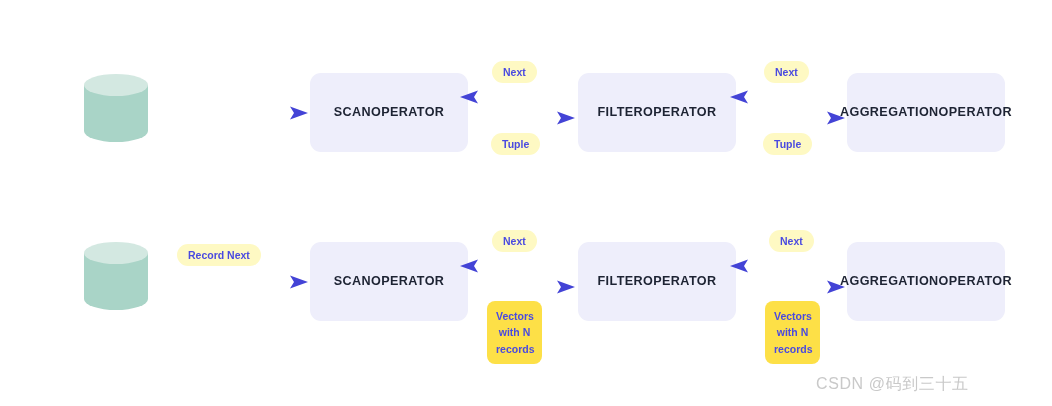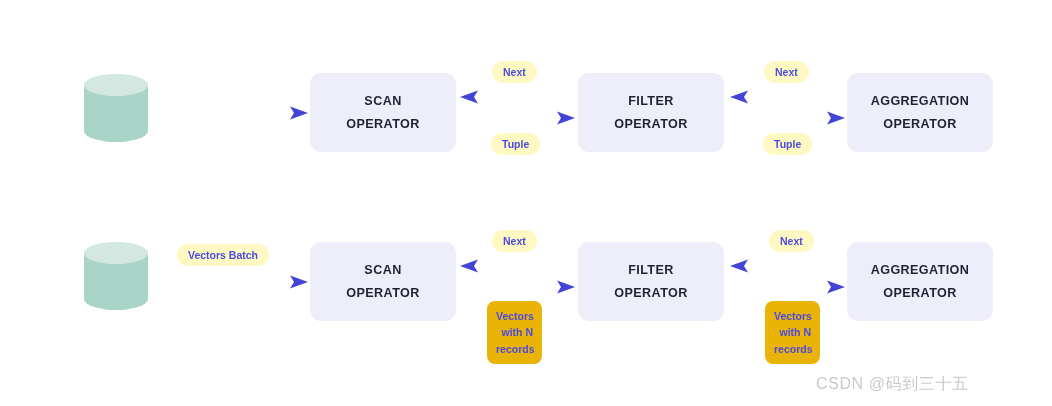--- a/index.html
+++ b/index.html
@@ -39,26 +39,26 @@
     top: 0;
     width: 64px;
     height: 22px;
     background: #d3e8e1;
     border-radius: 50%;
   }
 
   
   .op-box {
     position: absolute;
-    width: 146px;
+    width: 158px;
     height: 79px;
     background: #eeeefb;
     border-radius: 11px;
     display: flex;
-    flex-direction: column;
+    flex-direction: row;
     align-items: center;
     justify-content: center;
     color: #1d2333;
     font-size: 12.6px;
     font-weight: bold;
     letter-spacing: 0.4px;
     line-height: 1.75;
     text-align: center;
   }
 
@@ -83,29 +83,29 @@
     display: flex;
     align-items: center;
     justify-content: center;
     height: 22px;
     padding: 0 11px;
     box-sizing: border-box;
     white-space: nowrap;
   }
   .block-label {
     position: absolute;
-    background: #eab308;
+    background: #fde047;
     color: #4a4ae0;
     font-size: 10.5px;
     font-weight: bold;
     border-radius: 8px;
     padding: 7px 9px;
     box-sizing: border-box;
     line-height: 1.55;
-    text-align: right;
+    text-align: center;
     white-space: pre-line;
   }
 
   
   .watermark {
     position: absolute;
     color: #c9c9c9;
     font-size: 16px;
     letter-spacing: 0.6px;
     white-space: nowrap;
@@ -208,21 +208,21 @@
   <div class="op-box" style="left:847px; top:73px;">
     <span>AGGREGATION</span>
     <span>OPERATOR</span>
   </div>
 
   <div class="cylinder" style="left:84px; top:242px;">
     <div class="cyl-body"></div>
     <div class="cyl-top"></div>
   </div>
 
-  <div class="pill" style="left:177px; top:244px;">Vectors Batch</div>
+  <div class="pill" style="left:177px; top:244px;">Record Next</div>
 
   <div class="arrow" style="left:172px; top:275px; width:136px;">
     <svg width="136" height="14" viewBox="0 0 136 14">
       <defs>
         <linearGradient id="gR2a" x1="0" y1="0" x2="1" y2="0">
           <stop offset="0%" stop-color="#4343d6" stop-opacity="0.05"></stop>
           <stop offset="100%" stop-color="#4343d6" stop-opacity="1"></stop>
         </linearGradient>
       </defs>
       <line x1="0" y1="7" x2="122" y2="7" stroke="url(#gR2a)" stroke-width="2"></line>

